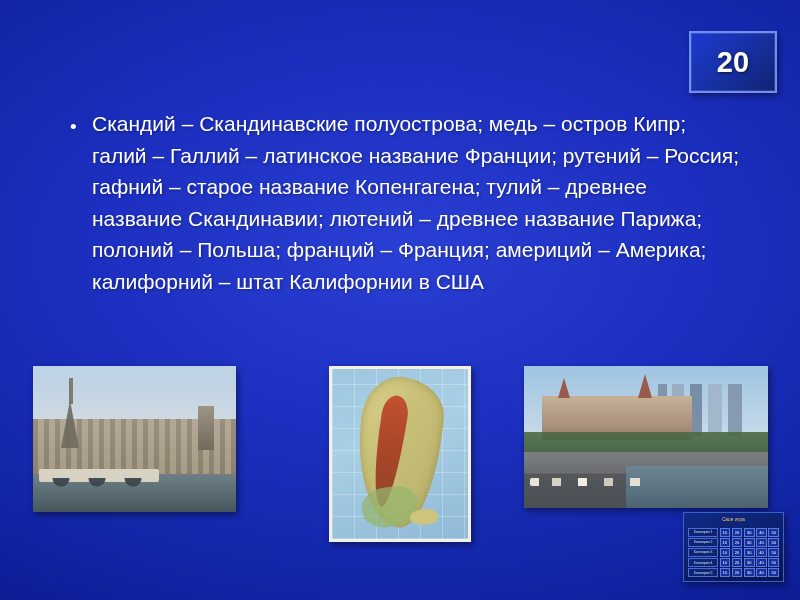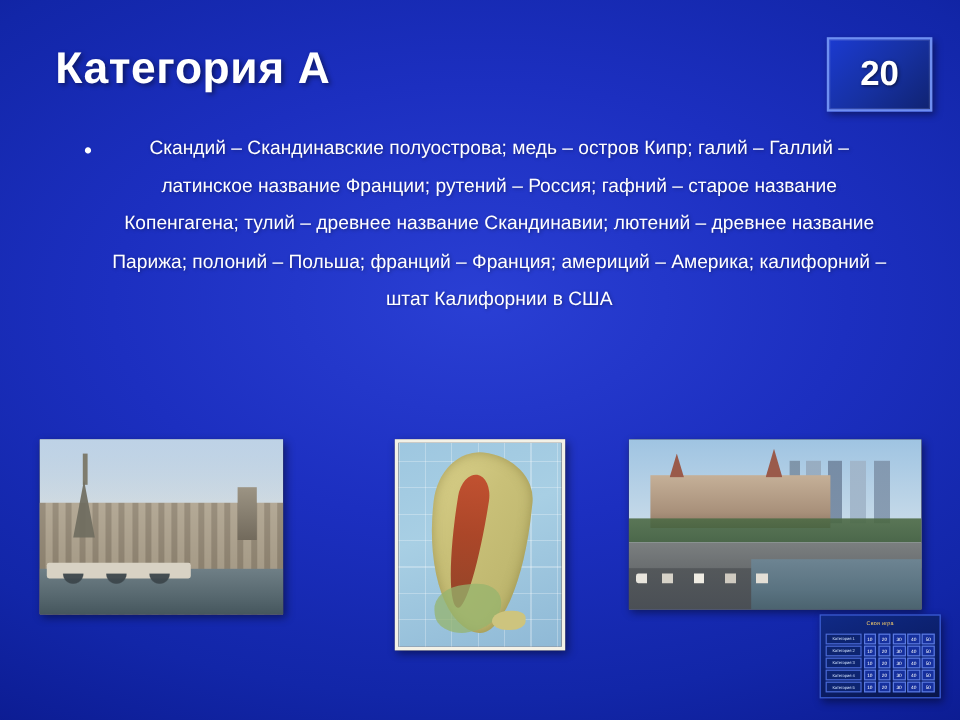--- a/index.html
+++ b/index.html
@@ -73,23 +73,23 @@
     width: 22px;
     padding-top: 9px;
     color: #ffffff;
     font-size: 19px;
     line-height: 1;
     text-align: left;
   }
   .bullet-text {
     flex: 1 1 auto;
     color: #ffffff;
-    font-size: 16px;
+    font-size: 21px;
     line-height: 31.5px;
-    text-align: center;
+    text-align: left;
     text-shadow: 1px 1px 3px rgba(0,0,0,0.35);
   }
 
   
   .photo {
     position: absolute;
     box-shadow: 2px 3px 7px rgba(0,0,0,0.45);
     overflow: hidden;
     background: #334;
   }
@@ -310,21 +310,20 @@
     display: flex;
     align-items: center;
     justify-content: center;
   }
 </style>
 </head>
 <body>
 
 <div class="slide">
 
-  <div class="title">Категория А</div>
 
   <div class="score-badge">
     <span class="score-value">20</span>
   </div>
 
   <div class="body-block">
     <div class="bullet-row">
       <div class="bullet-dot">•</div>
       <div class="bullet-text">Скандий – Скандинавские полуострова; медь – остров Кипр; галий – Галлий – латинское название Франции; рутений – Россия; гафний – старое название Копенгагена; тулий – древнее название Скандинавии; лютений – древнее название Парижа; полоний – Польша; франций – Франция; америций – Америка; калифорний – штат Калифорнии в США</div>
     </div>

